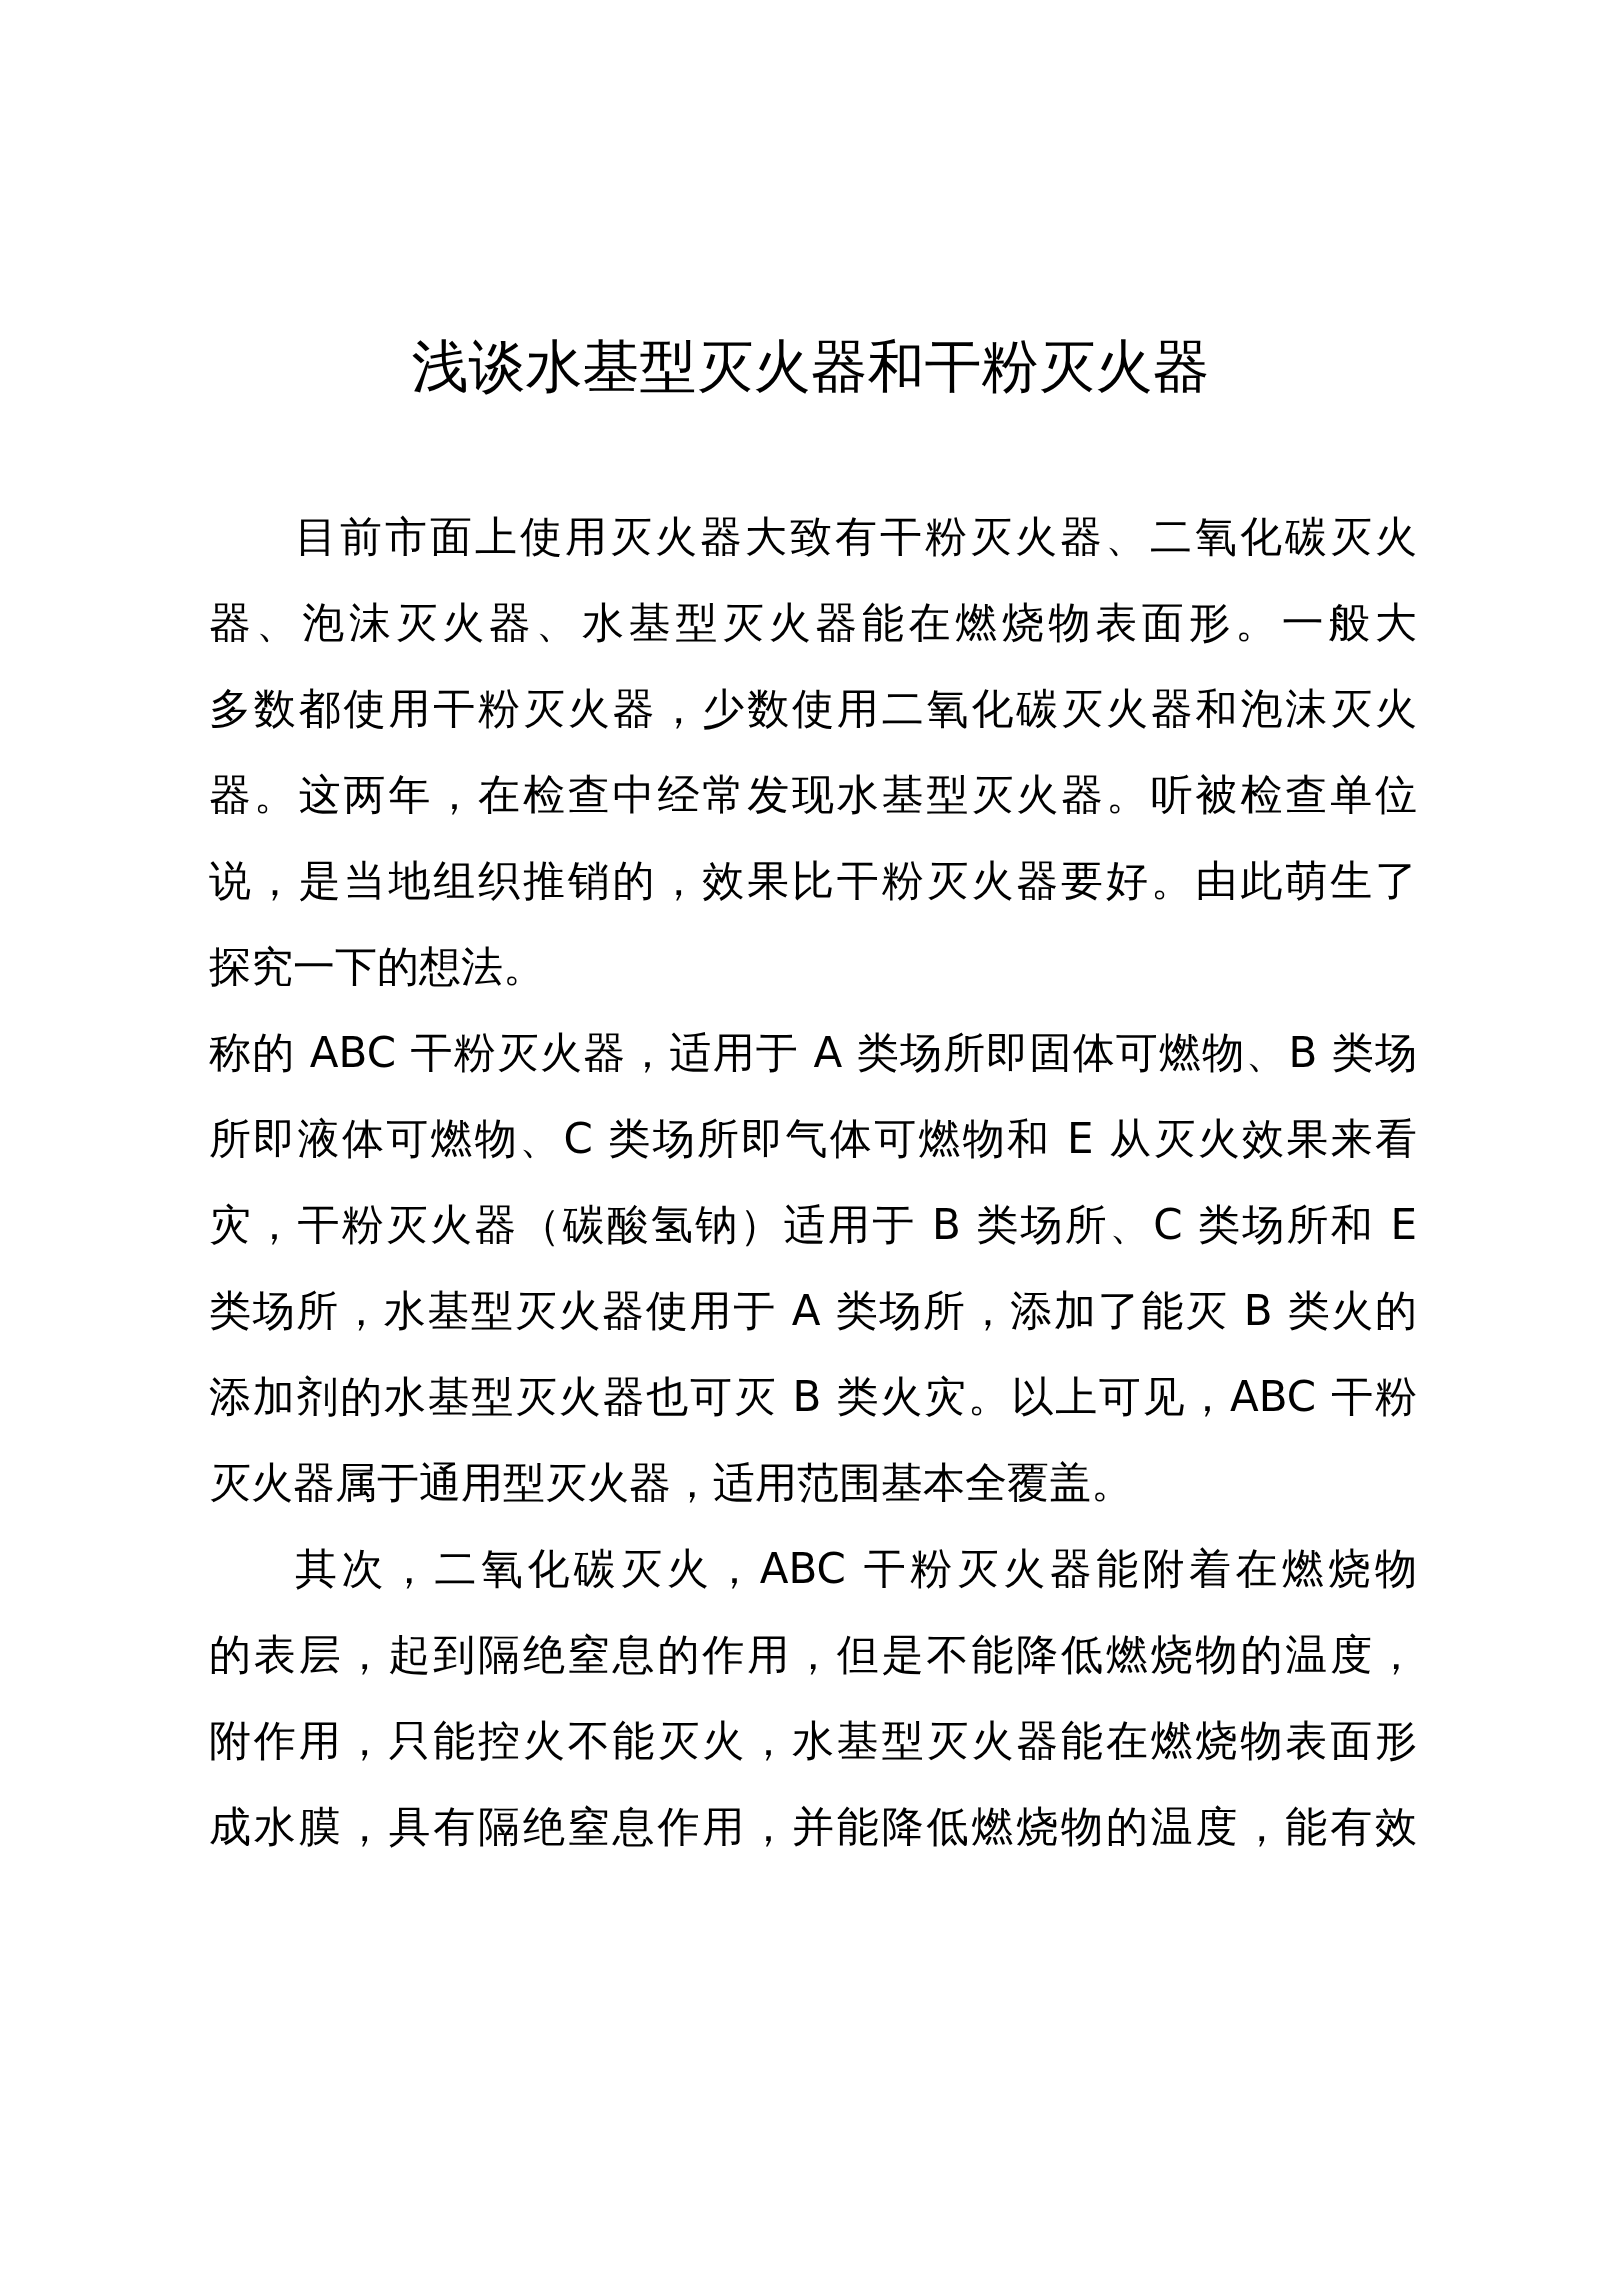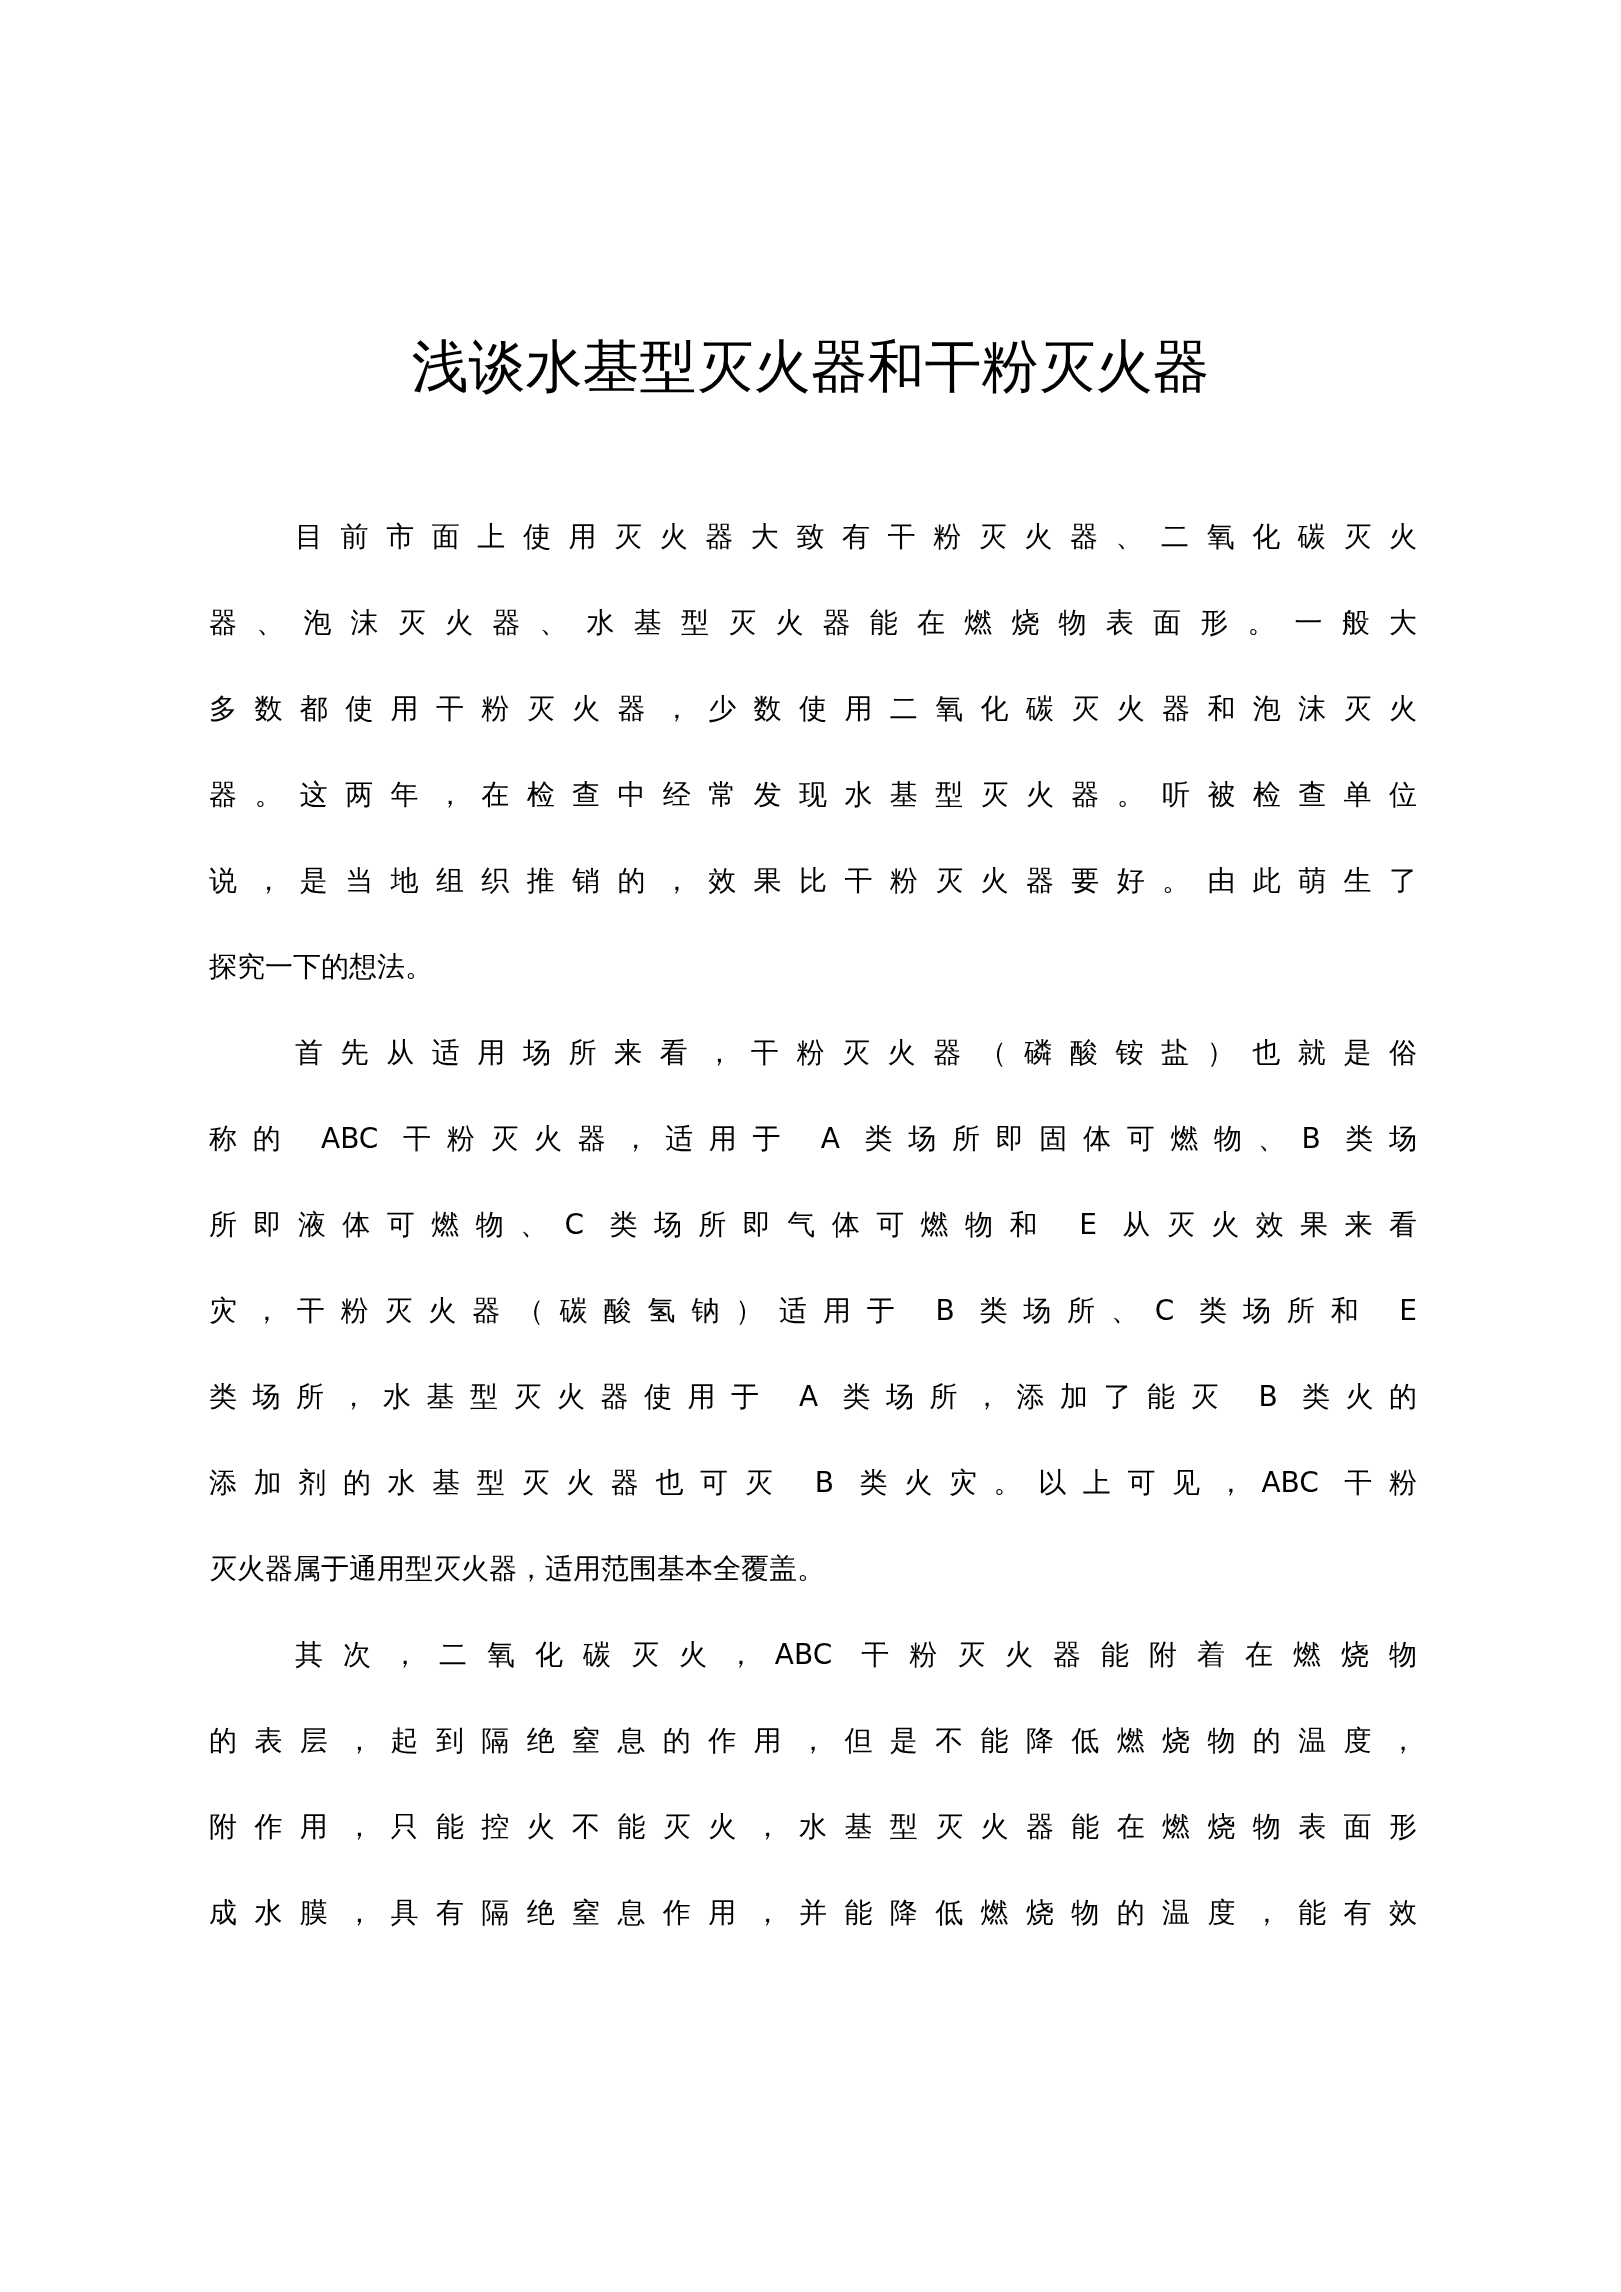--- a/index.html
+++ b/index.html
@@ -38,21 +38,21 @@
     .body-text {
       position: absolute;
       left: 209px;
       top: 486px;
       width: 1208px;
     }
     .line {
       display: block;
       height: 86px;
       line-height: 86px;
-      font-size: 28px;
+      font-size: 42px;
       white-space: nowrap;
       text-align: justify;
       text-align-last: justify;
       overflow: visible;
     }
     .line.last {
       text-align-last: left;
     }
     .line.indent {
       padding-left: 86px;
@@ -69,21 +69,20 @@
     <div>
       <span class="line indent">目前市面上使用灭火器大致有干粉灭火器、二氧化碳灭火</span>
       <span class="line">器、泡沫灭火器、水基型灭火器能在燃烧物表面形。一般大</span>
       <span class="line">多数都使用干粉灭火器，少数使用二氧化碳灭火器和泡沫灭火</span>
       <span class="line">器。这两年，在检查中经常发现水基型灭火器。听被检查单位</span>
       <span class="line">说，是当地组织推销的，效果比干粉灭火器要好。由此萌生了</span>
       <span class="line last">探究一下的想法。</span>
     </div>
 
     <div>
-      <span class="line indent">首先从适用场所来看，干粉灭火器（磷酸铵盐）也就是俗</span>
       <span class="line">称的 ABC 干粉灭火器，适用于 A 类场所即固体可燃物、B 类场</span>
       <span class="line">所即液体可燃物、C 类场所即气体可燃物和 E 从灭火效果来看</span>
       <span class="line">灾，干粉灭火器（碳酸氢钠）适用于 B 类场所、C 类场所和 E</span>
       <span class="line">类场所，水基型灭火器使用于 A 类场所，添加了能灭 B 类火的</span>
       <span class="line">添加剂的水基型灭火器也可灭 B 类火灾。以上可见，ABC 干粉</span>
       <span class="line last">灭火器属于通用型灭火器，适用范围基本全覆盖。</span>
     </div>
 
     <div>
       <span class="line indent">其次，二氧化碳灭火，ABC 干粉灭火器能附着在燃烧物</span>

